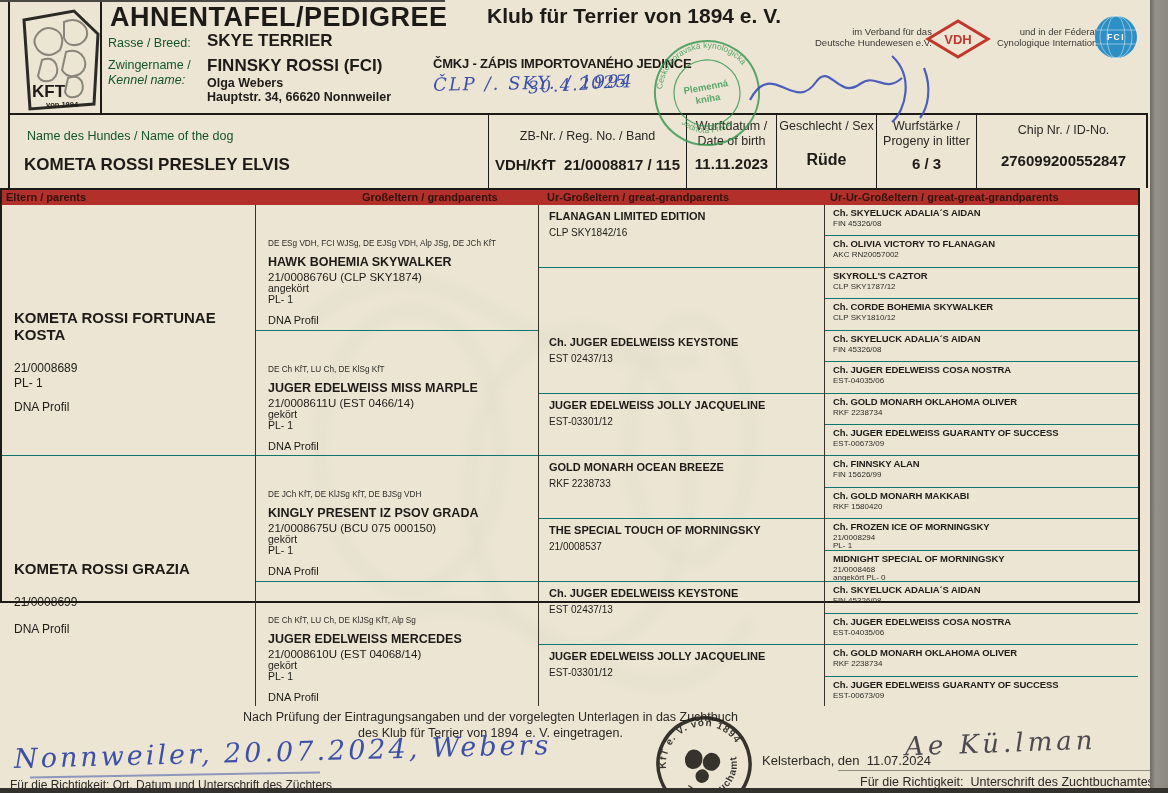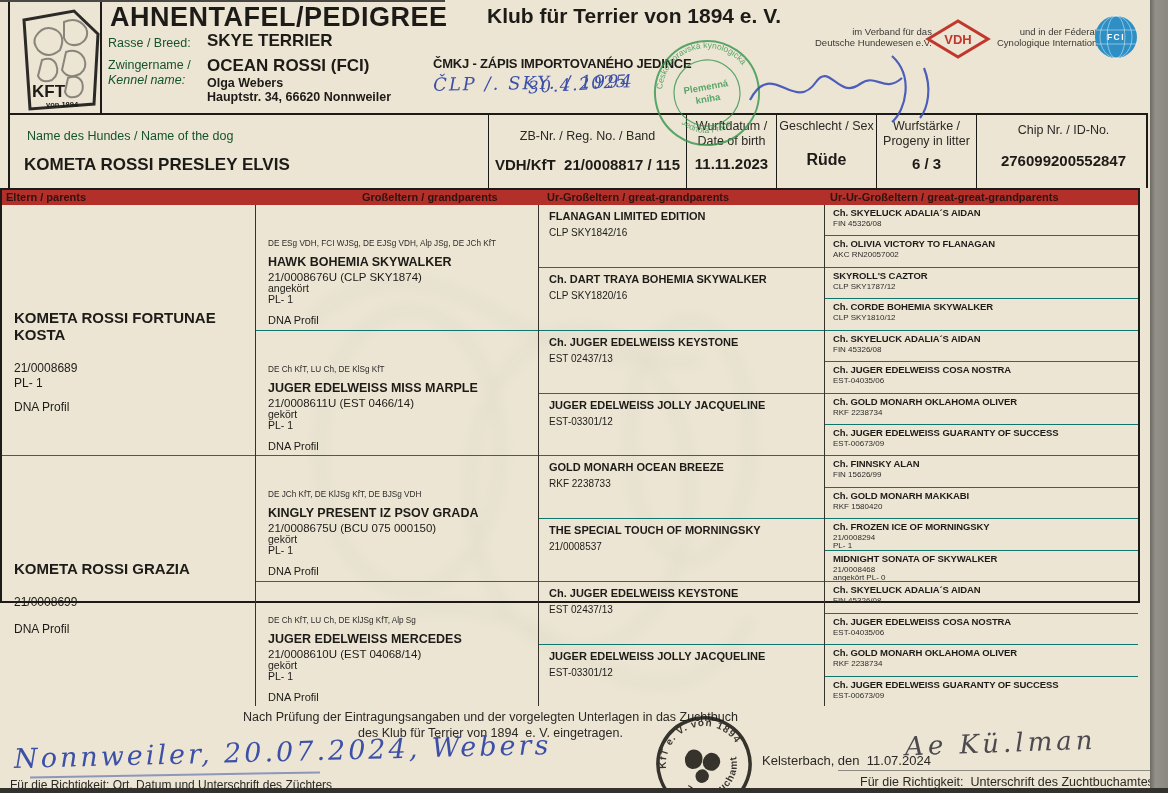--- a/index.html
+++ b/index.html
@@ -124,21 +124,21 @@
     <text x="34" y="99" font-family="Liberation Sans, sans-serif" font-size="7.5" font-weight="bold" fill="#1d1b17">von 1894</text>
   </svg>
 
   <div id="doc-title" class="abs b">AHNENTAFEL/PEDIGREE</div>
   <div id="club-title" class="abs b">Klub für Terrier von 1894 e. V.</div>
 
   <div id="breed-label" class="abs lbl">Rasse / Breed:</div>
   <div id="breed-value" class="abs b">SKYE TERRIER</div>
   <div id="kennel-label1" class="abs lbl">Zwingername /</div>
   <div id="kennel-label2" class="abs lbl">Kennel name:</div>
-  <div id="kennel-name" class="abs b">OCEAN ROSSI (FCI)</div>
+  <div id="kennel-name" class="abs b">FINNSKY ROSSI (FCI)</div>
   <div id="kennel-owner" class="abs b">Olga Webers</div>
   <div id="kennel-address" class="abs b">Hauptstr. 34, 66620 Nonnweiler</div>
 
   <div id="cmkj-line" class="abs">ČMKJ - ZÁPIS IMPORTOVANÉHO JEDINCE</div>
   <div id="clp-line" class="abs handw">ČLP /. SKY. /  1994</div>
   <div id="clp-date" class="abs handw">30.4.2025</div>
 
   <svg class="abs" style="left:650px;top:36px;z-index:5" width="114" height="114">
     <g transform="rotate(-10 57 57)" opacity=".8">
       <circle cx="57" cy="57" r="52" fill="none" stroke="#35954d" stroke-width="2"></circle>
@@ -275,24 +275,20 @@
           <div class="g-line">PL- 1</div>
           <div class="g-dna">DNA Profil</div>
         </div>
       </div>
 
       <div class="col" id="col-great">
         <div class="cell gg-cell" style="top:0;height:63px">
           <div class="gg-name">FLANAGAN LIMITED EDITION</div>
           <div class="gg-reg">CLP SKY1842/16</div>
         </div>
-        <div class="cell gg-cell" style="top:63px;height:63px">
-          <div class="gg-name">Ch. DART TRAYA BOHEMIA SKYWALKER</div>
-          <div class="gg-reg">CLP SKY1820/16</div>
-        </div>
         <div class="cell gg-cell" style="top:126px;height:63px">
           <div class="gg-name">Ch. JUGER EDELWEISS KEYSTONE</div>
           <div class="gg-reg">EST 02437/13</div>
         </div>
         <div class="cell gg-cell" style="top:189px;height:62px">
           <div class="gg-name">JUGER EDELWEISS JOLLY JACQUELINE</div>
           <div class="gg-reg">EST-03301/12</div>
         </div>
         <div class="cell gg-cell" style="top:251px;height:63px">
           <div class="gg-name">GOLD MONARH OCEAN BREEZE</div>
@@ -352,21 +348,21 @@
         <div class="cell ggg-cell" style="top:283px;height:31px">
           <div class="ggg-name">Ch. GOLD MONARH MAKKABI</div>
           <div class="ggg-reg">RKF 1580420</div>
         </div>
         <div class="cell ggg-cell" style="top:314px;height:32px">
           <div class="ggg-name">Ch. FROZEN ICE OF MORNINGSKY</div>
           <div class="ggg-reg">21/0008294</div>
           <div class="ggg-extra">PL- 1</div>
         </div>
         <div class="cell ggg-cell" style="top:346px;height:31px">
-          <div class="ggg-name">MIDNIGHT SONATA OF SKYWALKER</div>
+          <div class="ggg-name">MIDNIGHT SPECIAL OF MORNINGSKY</div>
           <div class="ggg-reg">21/0008468</div>
           <div class="ggg-extra">angekört PL- 0</div>
         </div>
         <div class="cell ggg-cell" style="top:377px;height:32px">
           <div class="ggg-name">Ch. SKYELUCK ADALIA´S AIDAN</div>
           <div class="ggg-reg">FIN 45326/08</div>
         </div>
         <div class="cell ggg-cell" style="top:409px;height:31px">
           <div class="ggg-name">Ch. JUGER EDELWEISS COSA NOSTRA</div>
           <div class="ggg-reg">EST-04035/06</div>

